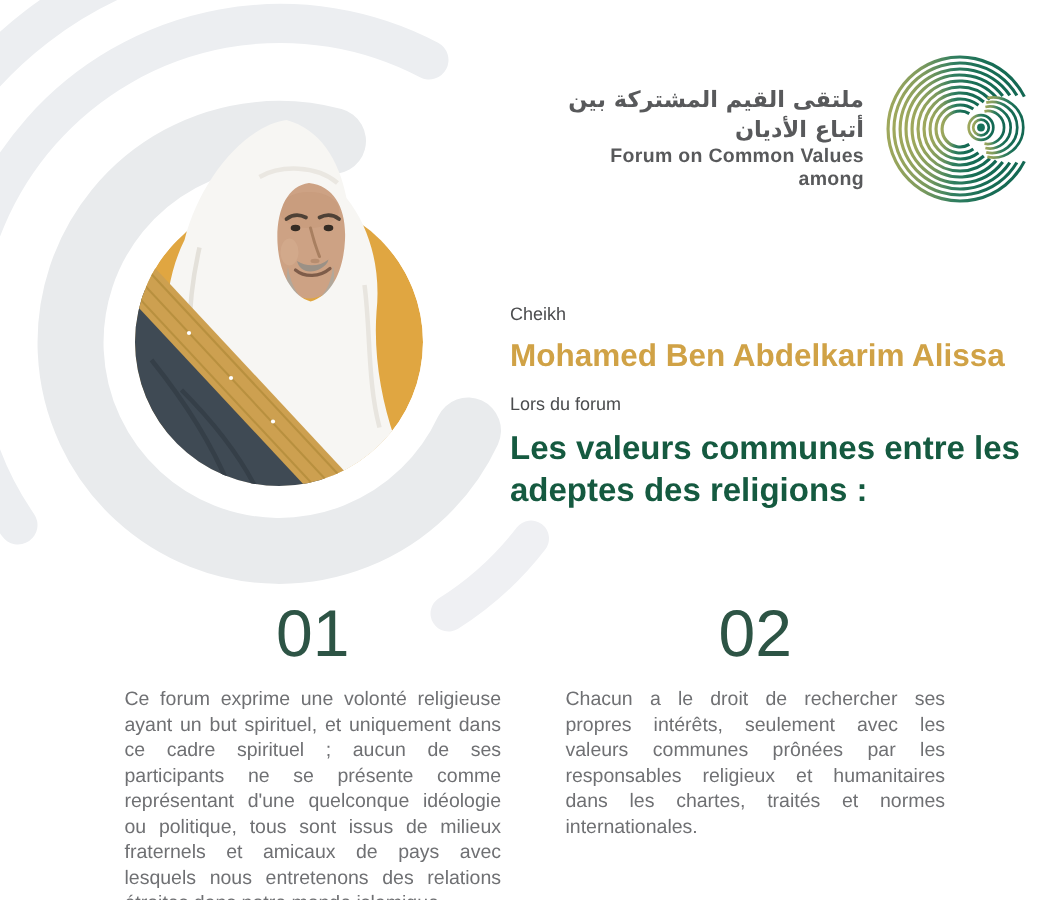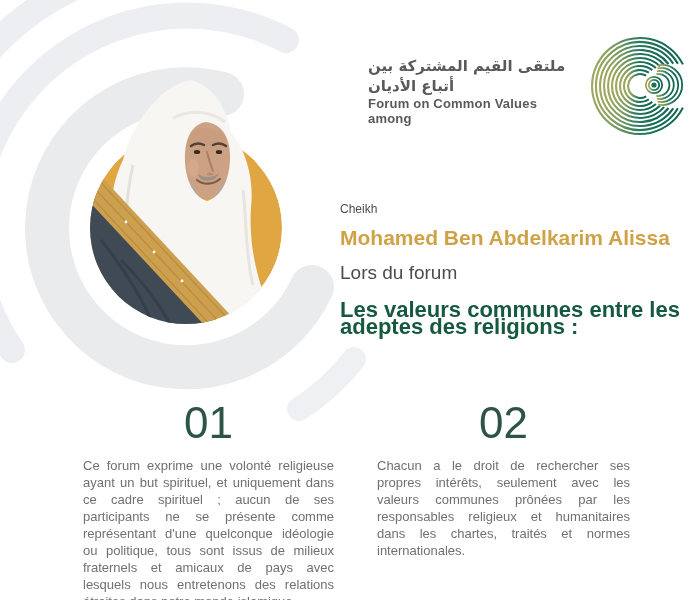--- a/index.html
+++ b/index.html
@@ -3,32 +3,32 @@
 <meta charset="utf-8">
 <style>
   html,body{margin:0;padding:0;background:#fff;}
   .canvas{
     position:relative;width:700px;height:600px;overflow:hidden;background:#ffffff;
     font-family:"Liberation Sans",sans-serif;
   }
   svg{display:block;}
   .bg-rings{position:absolute;left:0;top:0;}
   
-  .header-text{position:absolute;left:368px;top:56px;width:208px;text-align:left;color:#58595B;}
+  .header-text{position:absolute;left:368px;top:56px;width:208px;text-align:right;color:#58595B;}
   .header-arabic{font-family:"DejaVu Sans",sans-serif;font-size:15px;font-weight:bold;direction:rtl;line-height:20px;}
   .header-english{font-size:13px;font-weight:bold;line-height:15px;letter-spacing:.2px;}
   .logo{position:absolute;left:580px;top:44px;overflow:visible;}
   
   .photo-wrap{position:absolute;left:61px;top:70px;width:250px;height:270px;}
   
   .speaker-prefix{position:absolute;left:340px;top:202px;font-size:12px;color:#4B4C4E;}
   .speaker-name{position:absolute;left:340px;top:226px;font-size:21px;font-weight:bold;color:#D0A246;white-space:nowrap;text-align:center;}
-  .speaker-intro{position:absolute;left:340px;top:262px;font-size:19px;color:#4B4C4E;}
+  .speaker-intro{position:absolute;left:340px;top:262px;font-size:12px;color:#4B4C4E;}
   .event-title{position:absolute;left:340px;font-size:22px;font-weight:bold;color:#155A40;white-space:nowrap;}
-  .event-title.l1{top:297px;}
+  .event-title.l1{top:286px;}
   .event-title.l2{top:314px;}
   
   .col{position:absolute;top:400px;}
   .col1{left:83px;width:251px;}
   .col2{left:377px;width:253px;}
   .col-number{font-size:44px;line-height:46px;color:#2D5445;text-align:center;}
   .col-text{margin:11px 0 0 0;font-size:13px;line-height:17px;color:#6F7073;
     text-align:justify;text-align-last:left;}
 </style>
 </head>

